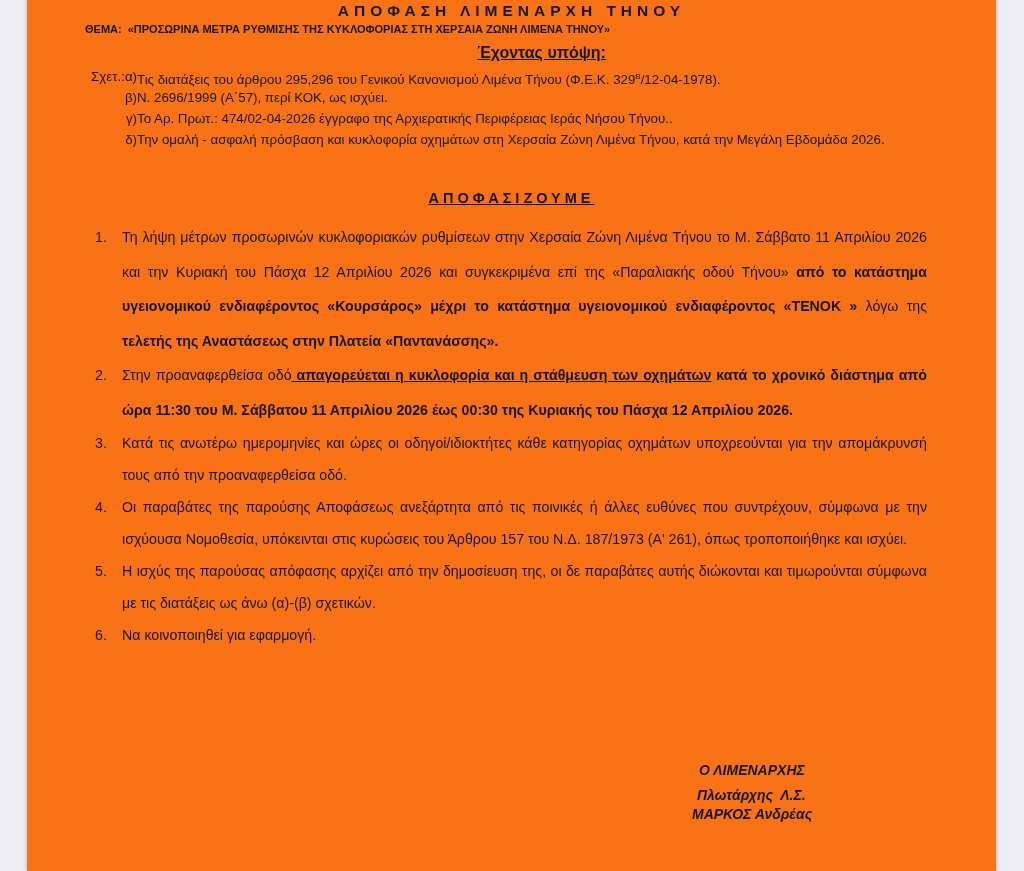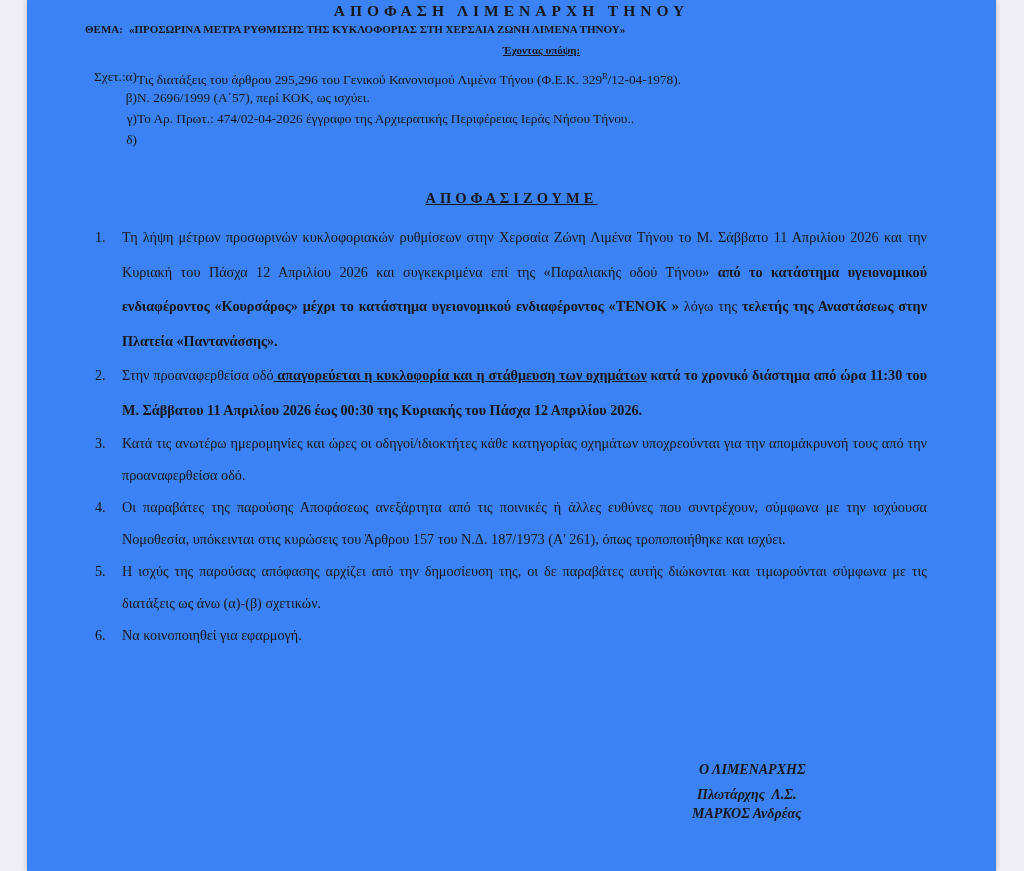--- a/index.html
+++ b/index.html
@@ -5,36 +5,35 @@
   html, body { margin: 0; padding: 0; }
   body {
     width: 1024px; height: 871px; overflow: hidden;
     background: #efeef4;
     font-family: "Liberation Sans", "DejaVu Sans", sans-serif;
     color: #161616;
     position: relative;
   }
   .page {
     position: absolute; left: 27px; top: 0; width: 969px; height: 871px;
-    background: #3b82f6;
+    background: #f97316;
     box-shadow: -2px 0 3px rgba(0,0,0,0.10), 2px 0 3px rgba(0,0,0,0.10);
-    font-family: Liberation Serif, serif;
   }
   .doc-title {
     position: absolute; top: 2px; left: 0; width: 100%;
     text-align: center; font-weight: bold; font-size: 15.5px; letter-spacing: 5px;
   }
   .subject {
     position: absolute; top: 23px; left: 58px;
     font-weight: bold; font-size: 11px; white-space: nowrap;
   }
   .subject .lbl { margin-right: 6px; }
   .considering {
     position: absolute; top: 44px; left: 0; width: 100%;
-    text-align: center; font-weight: bold; font-size: 11px;
+    text-align: center; font-weight: bold; font-size: 16px;
     text-decoration: underline; padding-left: 60px; box-sizing: border-box;
   }
   .refs { position: absolute; top: 66px; left: 0; width: 100%; font-size: 13.3px; }
   .ref-row { position: relative; height: 21px; line-height: 21px; }
   .ref-row .rlabel {
     position: absolute; right: 859px; top: 0; white-space: nowrap; text-align: right;
   }
   .ref-row .rtext {
     position: absolute; left: 110px; width: 790px; top: 0;
     text-align: justify;
@@ -85,20 +84,21 @@
     <div class="ref-row">
       <span class="rlabel">β)</span>
       <span class="rtext">Ν. 2696/1999 (Α΄57), περί ΚΟΚ, ως ισχύει.</span>
     </div>
     <div class="ref-row">
       <span class="rlabel">γ)</span>
       <span class="rtext">Το Αρ. Πρωτ.: 474/02-04-2026 έγγραφο της Αρχιερατικής Περιφέρειας Ιεράς Νήσου Τήνου..</span>
     </div>
     <div class="ref-row two">
       <span class="rlabel">δ)</span>
+      <span class="rtext">Την ομαλή - ασφαλή πρόσβαση και κυκλοφορία οχημάτων στη Χερσαία Ζώνη Λιμένα Τήνου, κατά την Μεγάλη Εβδομάδα 2026.</span>
     </div>
   </div>
 
   <div class="decide">ΑΠΟΦΑΣΙΖΟΥΜΕ</div>
 
   <div class="items" id="items">
       <div class="item">
         <span class="num">1.</span>
         <div class="itext"><span>Τη λήψη μέτρων προσωρινών κυκλοφοριακών ρυθμίσεων στην Χερσαία Ζώνη Λιμένα Τήνου το Μ. Σάββατο 11 Απριλίου 2026 και την Κυριακή του Πάσχα 12 Απριλίου 2026 και συγκεκριμένα επί της «Παραλιακής οδού Τήνου» </span><span class="b">από το κατάστημα υγειονομικού ενδιαφέροντος «Κουρσάρος» μέχρι το κατάστημα υγειονομικού ενδιαφέροντος «ΤΕΝΟΚ »</span><span> λόγω της </span><span class="b">τελετής της Αναστάσεως στην Πλατεία «Παντανάσσης».</span></div>
       </div>

